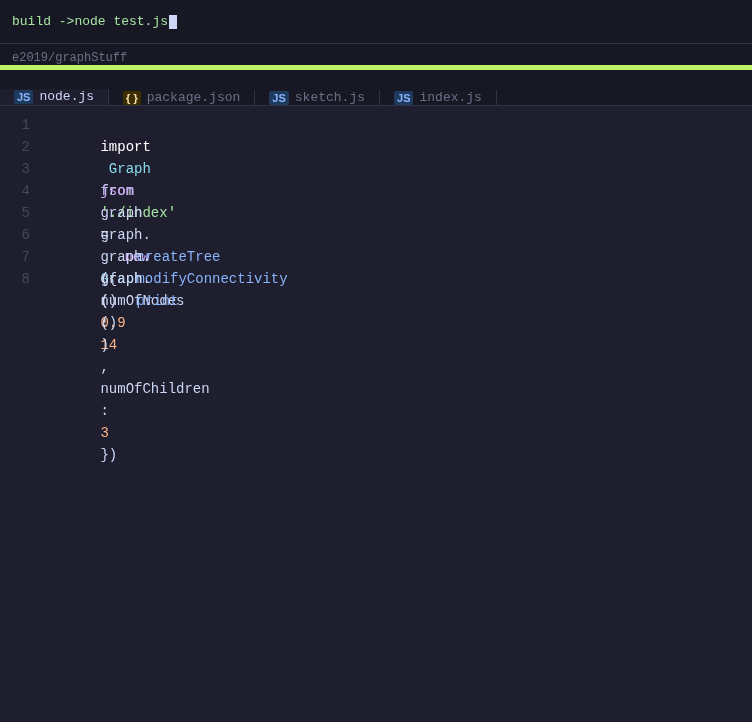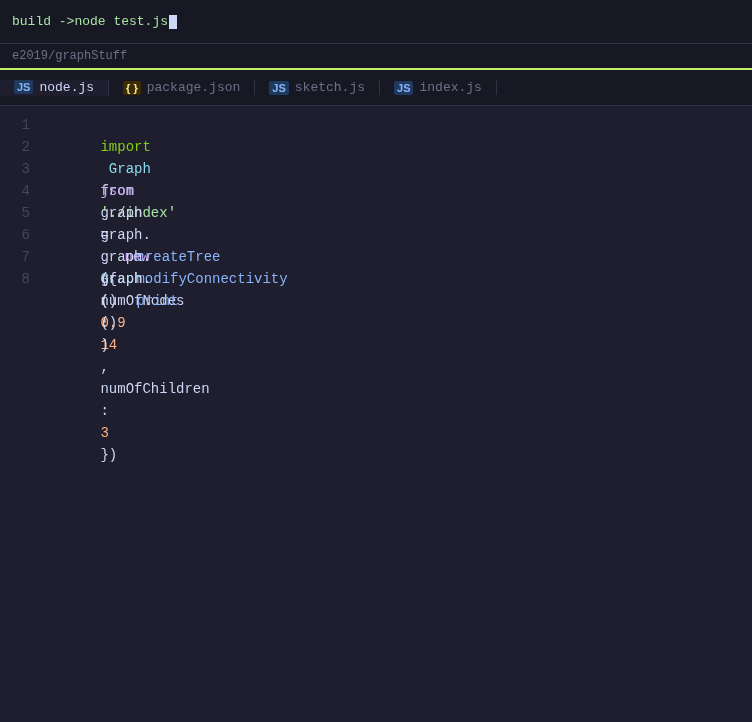--- a/index.html
+++ b/index.html
@@ -38,35 +38,35 @@
       height: 14px;
       background-color: #cdd6f4;
       vertical-align: middle;
       margin-left: 1px;
     }
 
     .breadcrumb-bar {
       background-color: #181825;
       height: 26px;
       display: flex;
-      align-items: center;
+      align-items: flex-end;
       padding: 0 12px;
-      border-bottom: 2px solid #bef264;
+      border-bottom: 5px solid #bef264;
     }
 
     .breadcrumb-text {
       color: #6c7086;
       font-size: 12px;
     }
 
     .tabs-bar {
       background-color: #181825;
       height: 36px;
       display: flex;
-      align-items: center;
+      align-items: flex-end;
       border-bottom: 1px solid #313244;
     }
 
     .tab {
       display: flex;
       align-items: center;
       padding: 0 14px;
       gap: 6px;
       cursor: pointer;
       border-right: 1px solid #313244;
@@ -127,21 +127,21 @@
       flex: 1;
       overflow: hidden;
     }
 
     .code-line {
       white-space: pre;
       height: 22px;
     }
 
     
-    .kw-import { color: #84cc16; }
+    .kw-import { color: #ffffff; }
     .kw-class  { color: #89dceb; }
     .kw-from   { color: #cdd6f4; font-family: Liberation Mono, monospace; }
     .kw-string { color: #a6e3a1; }
     .kw-const  { color: #cba6f7; }
     .kw-var    { color: #cdd6f4; }
     .kw-new    { color: #cba6f7; margin-left: 24px; }
     .kw-new2   { color: #89dceb; }
     .kw-method { color: #89b4fa; margin-left: 36px; }
     .kw-num    { color: #fab387; }
     .kw-prop   { color: #cdd6f4; }

